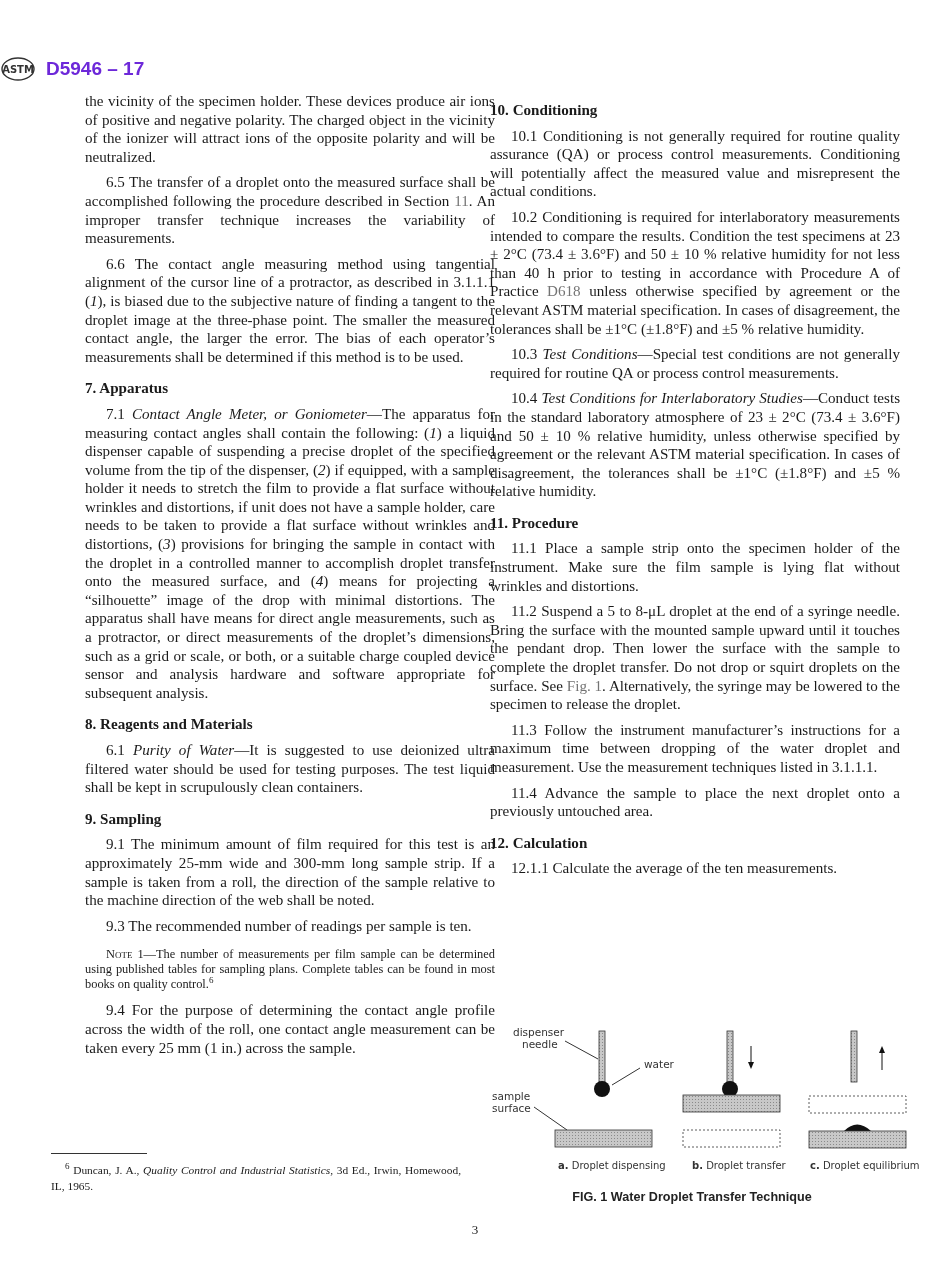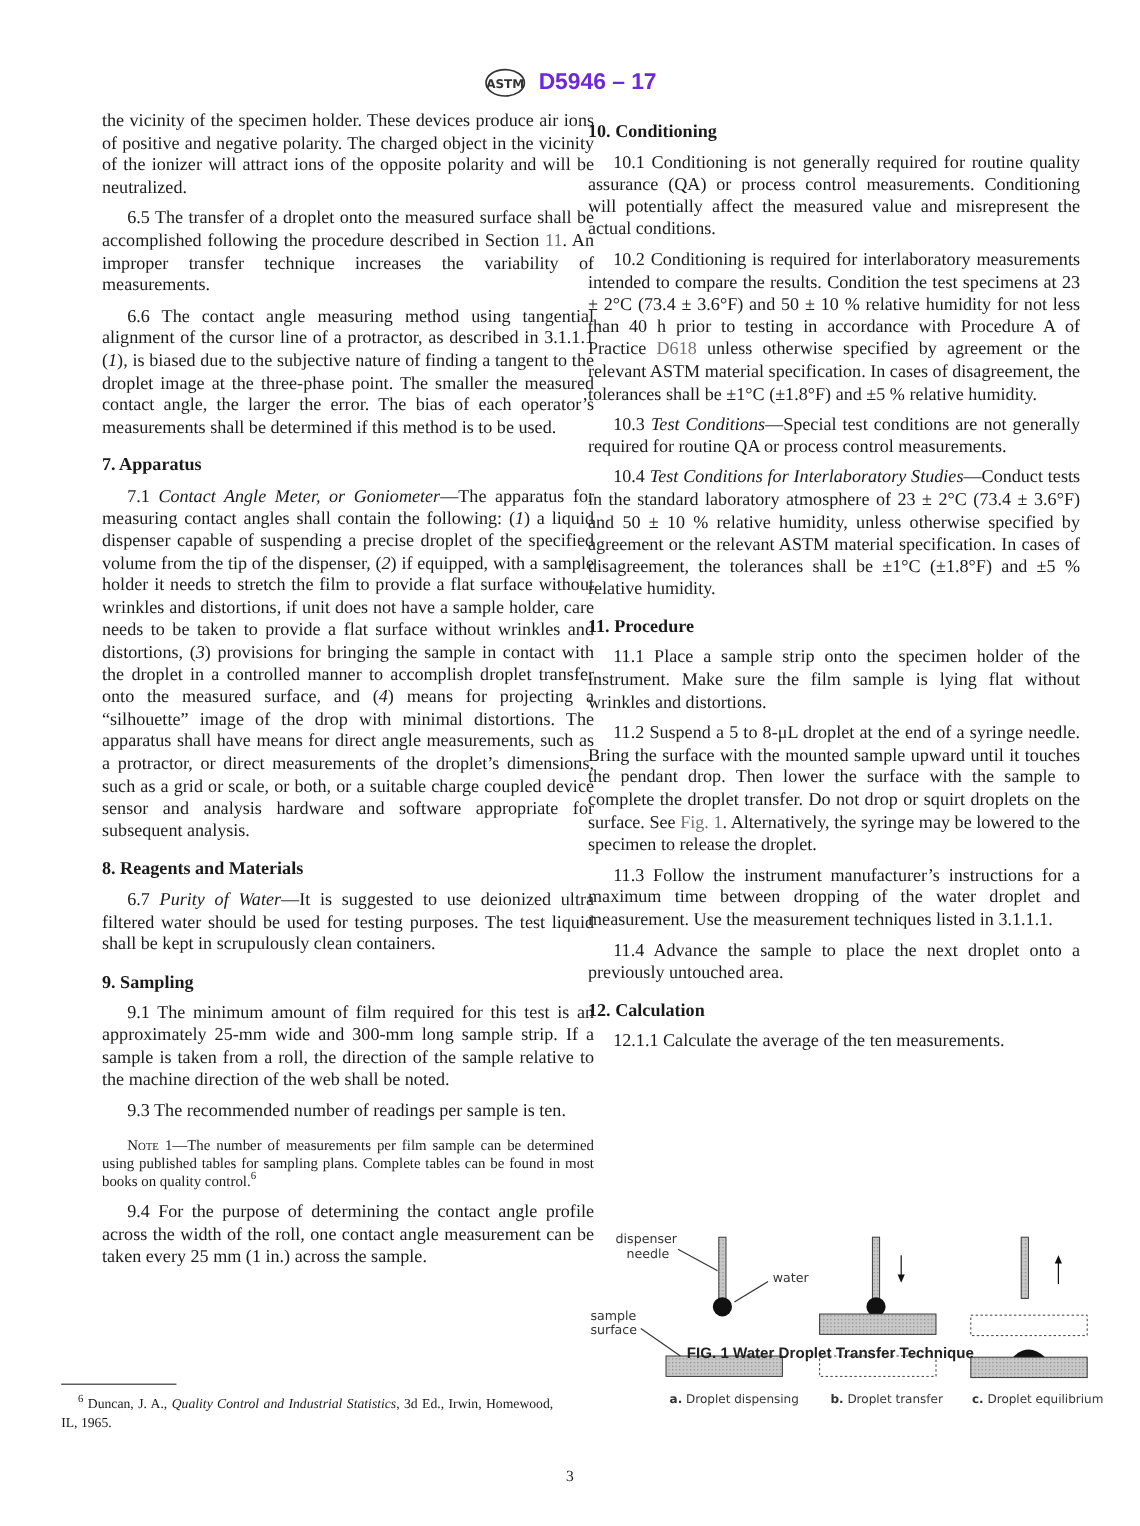--- a/index.html
+++ b/index.html
@@ -1,39 +1,39 @@
 <!DOCTYPE html>
 <html><head>
 <meta charset="utf-8">
 <style>
   html, body { margin:0; padding:0; background:#ffffff; }
   body { width:950px; height:1272px; position:relative; overflow:hidden;
          font-family:"Liberation Serif", serif; color:#1a1a1a; }
-  .header { position:absolute; top:56px; left:0; width:950px; text-align:center; }
+  .header { position:absolute; top:56px; left:0; width:950px; }
   .header .logo { display:inline-block; vertical-align:middle; width:36px; height:26px; margin-right:6px; }
   .header .code { display:inline-block; vertical-align:middle; font-family:"Liberation Sans", sans-serif;
                   font-weight:bold; font-size:19px; color:#6d28d9; }
   .col { position:absolute; top:92px; width:410px; font-size:15.1px; line-height:18.6px; }
   .col.left { left:38px;margin-left:47px; }
   .col.right { left:490px; }
   p { margin:0 0 7px 0; text-align:justify; text-indent:21px; }
   p.noindent { text-indent:0; }
   h3 { margin:13px 0 7px 0; font-size:15.1px; font-weight:bold; }
   h3.first { margin-top:9px; }
   .link { color:#737373; }
   i { font-style:italic; }
   .note { font-size:12.4px; line-height:15px; margin:12px 0 9px 0; text-indent:21px; text-align:justify; }
   .note .sc { font-variant:small-caps; }
   sup { font-size:9px; line-height:0; vertical-align:super; }
   .footnote-rule { position:absolute; left:51px; top:1153px; width:96px; border-top:1px solid #333; }
   .footnote { position:absolute; left:51px; top:1162px; width:410px; font-size:11.4px; line-height:16px; text-align:justify; text-indent:14px; }
   .tight p { margin-bottom:0; }
   .figure { position:absolute; left:482px; top:1018px; width:440px; height:180px; }
   .figure svg text { font-family:"DejaVu Sans", sans-serif; }
-  .fig-caption { position:absolute; left:482px; top:1121px; width:420px; text-align:center;
+  .fig-caption { position:absolute; left:482px; top:1190px; width:420px; text-align:center;
                  font-family:"Liberation Sans", sans-serif; font-weight:bold; font-size:12.6px; color:#222; }
   .page-num { position:absolute; top:1222px; left:0; width:950px; text-align:center; font-size:13px; }
 </style>
 </head>
 <body>
 
 <div class="header">
   <span class="logo">
     <svg width="36" height="26" viewBox="0 0 36 26">
       <ellipse cx="18" cy="13" rx="16" ry="11" fill="none" stroke="#333" stroke-width="1.4"></ellipse>
@@ -43,21 +43,21 @@
   <span class="code">D5946 – 17</span>
 </div>
 
 <div class="col left">
   <p class="noindent">the vicinity of the specimen holder. These devices produce air ions of positive and negative polarity. The charged object in the vicinity of the ionizer will attract ions of the opposite polarity and will be neutralized.</p>
   <p><span>6.5  The transfer of a droplet onto the measured surface shall be accomplished following the procedure described in Section </span><span class="link">11</span><span>. An improper transfer technique increases the variability of measurements.</span></p>
   <p><span>6.6 The contact angle measuring method using tangential alignment of the cursor line of a protractor, as described in 3.1.1.1 (</span><i>1</i><span>), is biased due to the subjective nature of finding a tangent to the droplet image at the three-phase point. The smaller the measured contact angle, the larger the error. The bias of each operator’s measurements shall be determined if this method is to be used.</span></p>
   <h3>7.  Apparatus</h3>
   <p><span>7.1  </span><i>Contact Angle Meter, or Goniometer</i><span>—The apparatus for measuring contact angles shall contain the following: (</span><i>1</i><span>) a liquid dispenser capable of suspending a precise droplet of the specified volume from the tip of the dispenser, (</span><i>2</i><span>) if equipped, with a sample holder it needs to stretch the film to provide a flat surface without wrinkles and distortions, if unit does not have a sample holder, care needs to be taken to provide a flat surface without wrinkles and distortions, (</span><i>3</i><span>) provisions for bringing the sample in contact with the droplet in a controlled manner to accomplish droplet transfer onto the measured surface, and (</span><i>4</i><span>) means for projecting a “silhouette” image of the drop with minimal distortions. The apparatus shall have means for direct angle measurements, such as a protractor, or direct measurements of the droplet’s dimensions, such as a grid or scale, or both, or a suitable charge coupled device sensor and analysis hardware and software appropriate for subsequent analysis.</span></p>
   <h3>8.  Reagents and Materials</h3>
-  <p><span>6.7  </span><i>Purity of Water</i><span>—It is suggested to use deionized ultra filtered water should be used for testing purposes. The test liquid shall be kept in scrupulously clean containers.</span></p>
+  <p><span>6.1  </span><i>Purity of Water</i><span>—It is suggested to use deionized ultra filtered water should be used for testing purposes. The test liquid shall be kept in scrupulously clean containers.</span></p>
   <h3>9.  Sampling</h3>
   <p>9.1  The minimum amount of film required for this test is an approximately 25-mm wide and 300-mm long sample strip. If a sample is taken from a roll, the direction of the sample relative to the machine direction of the web shall be noted.</p>
   <p>9.3  The recommended number of readings per sample is ten.</p>
   <div class="note"><span class="sc">Note</span><span> 1—The number of measurements per film sample can be determined using published tables for sampling plans. Complete tables can be found in most books on quality control.</span><sup>6</sup></div>
   <p>9.4  For the purpose of determining the contact angle profile across the width of the roll, one contact angle measurement can be taken every 25 mm (1 in.) across the sample.</p>
 </div>
 
 <div class="footnote-rule"></div>
 <div class="footnote"><sup>6</sup><span> Duncan, J. A., </span><i>Quality Control and Industrial Statistics</i><span>, 3d Ed., Irwin, Homewood, IL, 1965.</span></div>
 

